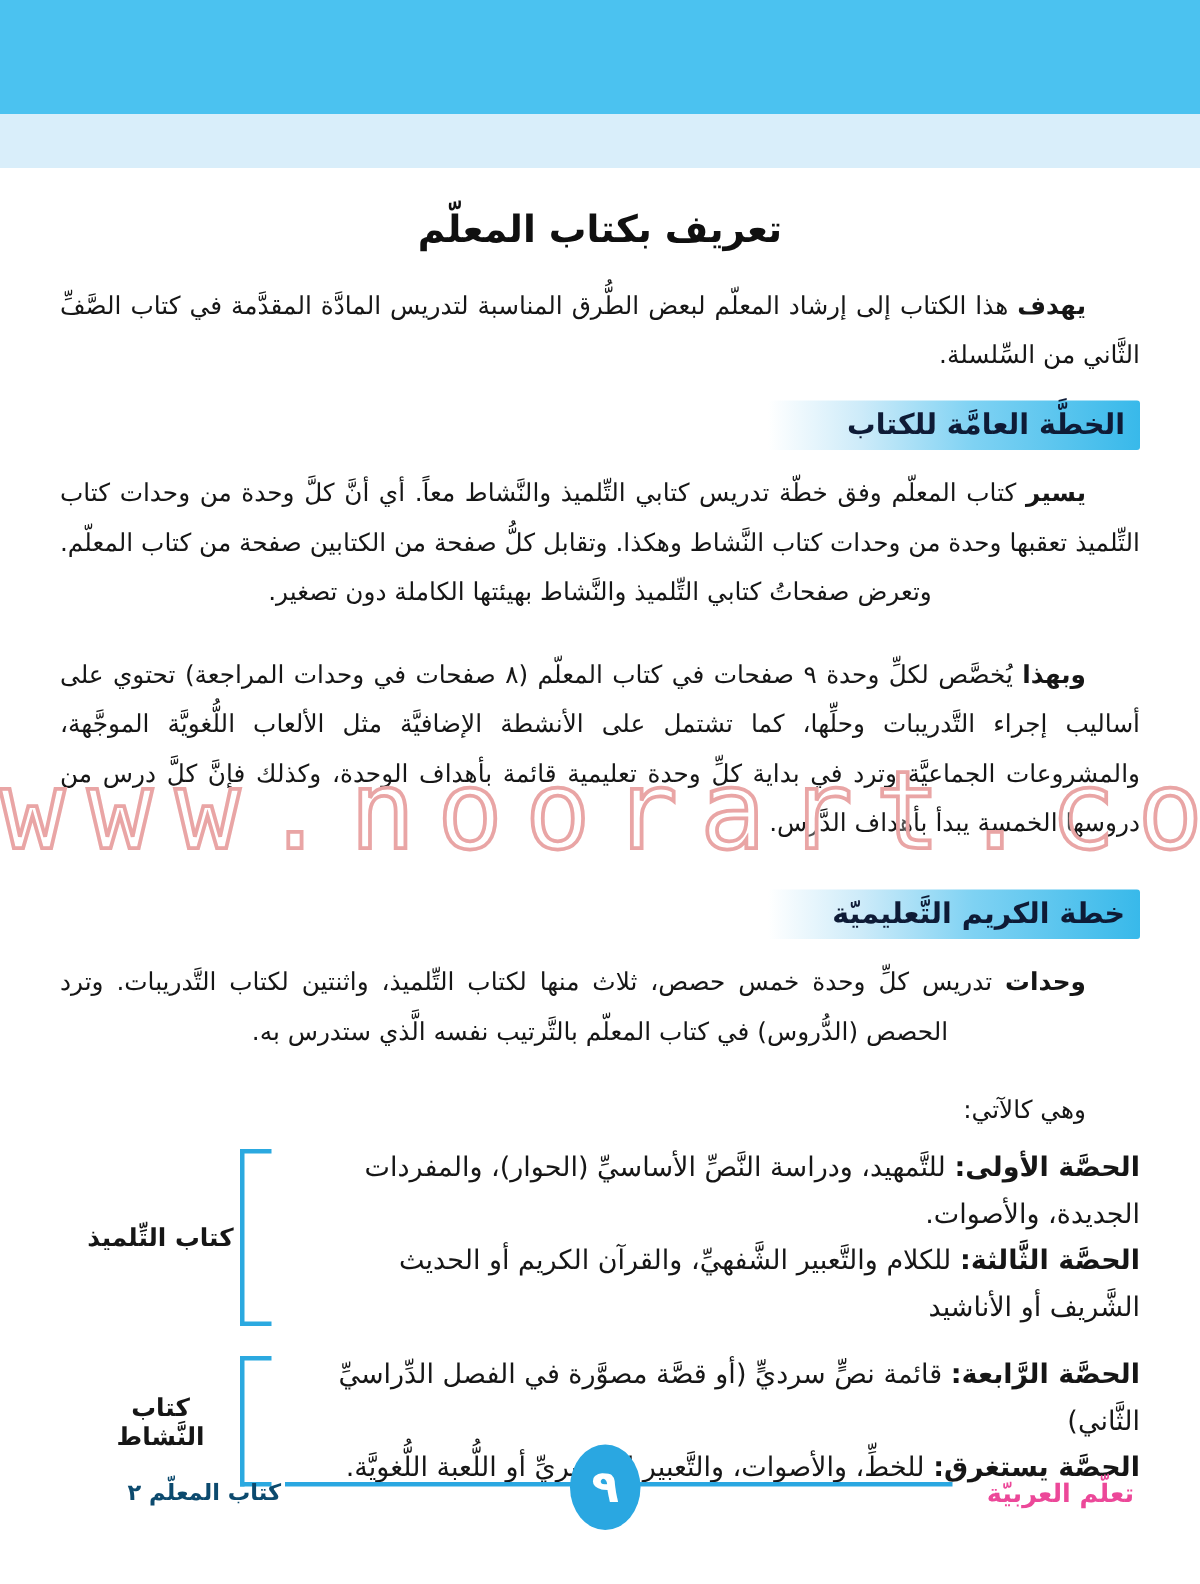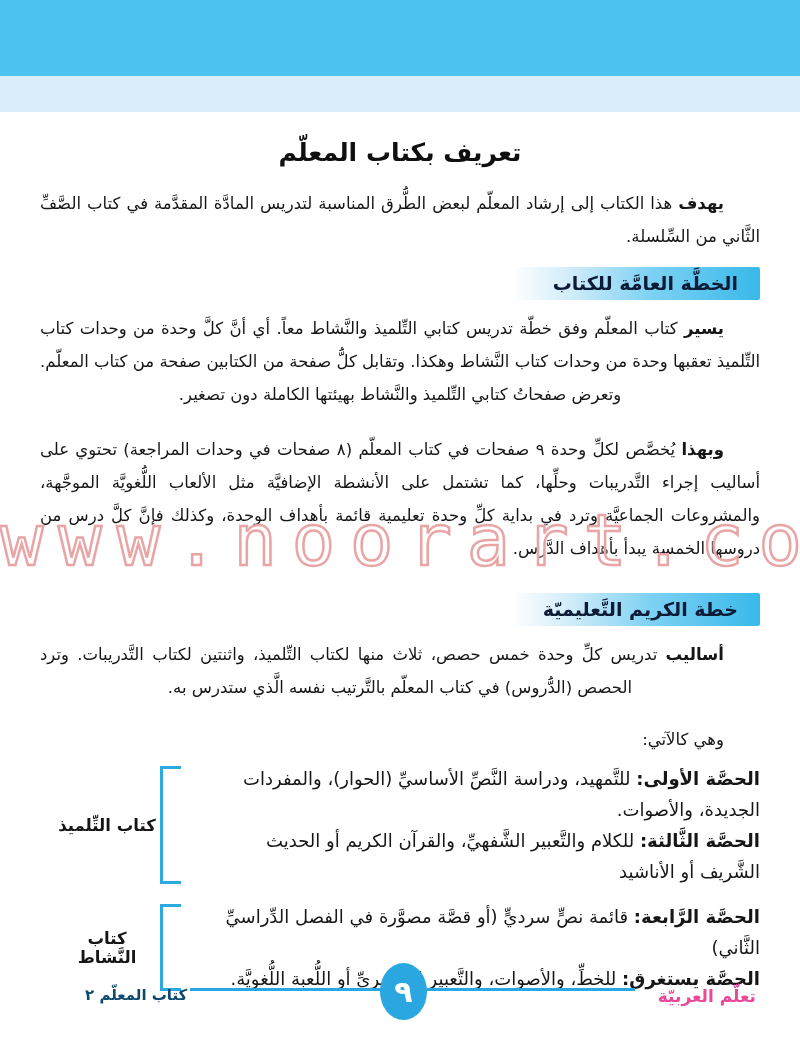--- a/index.html
+++ b/index.html
@@ -35,21 +35,21 @@
 
   .heading-bar{
     width:238px;height:33px;line-height:33px;
     margin:14px 0 12px 0;
     padding-left:10px;
     background:linear-gradient(to left,#38B9EA 0%,#7FD2F3 45%,#CDEBF9 75%,rgba(255,255,255,0) 100%);
     border-radius:2px;
     font-weight:bold;font-size:19px;color:#0E1B36;
     text-align:right;
   }
-  .heading-bar .pad{padding-right:22px;}
+  .heading-bar .pad{padding-right:10px;}
 
   .list-intro{
     font-size:16.5px;margin:26px 0 14px 0;text-indent:36px;
   }
 
   
   .lesson-list{margin-top:4px;}
   .lesson-group{
     position:relative;
     padding-left:182px; 
@@ -115,21 +115,21 @@
     <p class="para indent"><span class="lead">يهدف</span> <span>هذا الكتاب إلى إرشاد المعلّم لبعض الطُّرق المناسبة لتدريس المادَّة المقدَّمة في كتاب الصَّفِّ الثَّاني من السِّلسلة.</span></p>
 
     <div class="heading-bar"><span class="pad">الخطَّة العامَّة للكتاب</span></div>
 
     <p class="para indent center-last"><span class="lead">يسير</span> <span>كتاب المعلّم وفق خطّة تدريس كتابي التِّلميذ والنَّشاط معاً. أي أنَّ كلَّ وحدة من وحدات كتاب التِّلميذ تعقبها وحدة من وحدات كتاب النَّشاط وهكذا. وتقابل كلُّ صفحة من الكتابين صفحة من كتاب المعلّم. وتعرض صفحاتُ كتابي التِّلميذ والنَّشاط بهيئتها الكاملة دون تصغير.</span></p>
 
     <p class="para indent" style="margin-top:22px;"><span class="lead">وبهذا</span> <span>يُخصَّص لكلِّ وحدة ٩ صفحات في كتاب المعلّم (٨ صفحات في وحدات المراجعة) تحتوي على أساليب إجراء التَّدريبات وحلِّها، كما تشتمل على الأنشطة الإضافيَّة مثل الألعاب اللُّغويَّة الموجَّهة، والمشروعات الجماعيَّة وترد في بداية كلِّ وحدة تعليمية قائمة بأهداف الوحدة، وكذلك فإنَّ كلَّ درس من دروسها الخمسة يبدأ بأهداف الدَّرس.</span></p>
 
     <div class="heading-bar" style="margin-top:28px;"><span class="pad">خطة الكريم التَّعليميّة</span></div>
 
-    <p class="para indent center-last"><span class="lead">أساليب</span> <span>تدريس كلِّ وحدة خمس حصص، ثلاث منها لكتاب التِّلميذ، واثنتين لكتاب التَّدريبات. وترد الحصص (الدُّروس) في كتاب المعلّم بالتَّرتيب نفسه الَّذي ستدرس به.</span></p>
+    <p class="para indent center-last"><span class="lead">وحدات</span> <span>تدريس كلِّ وحدة خمس حصص، ثلاث منها لكتاب التِّلميذ، واثنتين لكتاب التَّدريبات. وترد الحصص (الدُّروس) في كتاب المعلّم بالتَّرتيب نفسه الَّذي ستدرس به.</span></p>
 
     <div class="list-intro">وهي كالآتي:</div>
 
     <div class="lesson-list">
 
       <div class="lesson-group">
         <div class="group-bracket"></div>
         <div class="group-label">كتاب التِّلميذ</div>
         <div class="lesson-item"><span class="item-label">الحصَّة الأولى:</span> <span>للتَّمهيد، ودراسة النَّصِّ الأساسيِّ (الحوار)، والمفردات الجديدة، والأصوات.</span></div>
         <div class="lesson-item"><span class="item-label">الحصَّة الثَّالثة:</span> <span>للكلام والتَّعبير الشَّفهيِّ، والقرآن الكريم أو الحديث الشَّريف أو الأناشيد</span></div>

